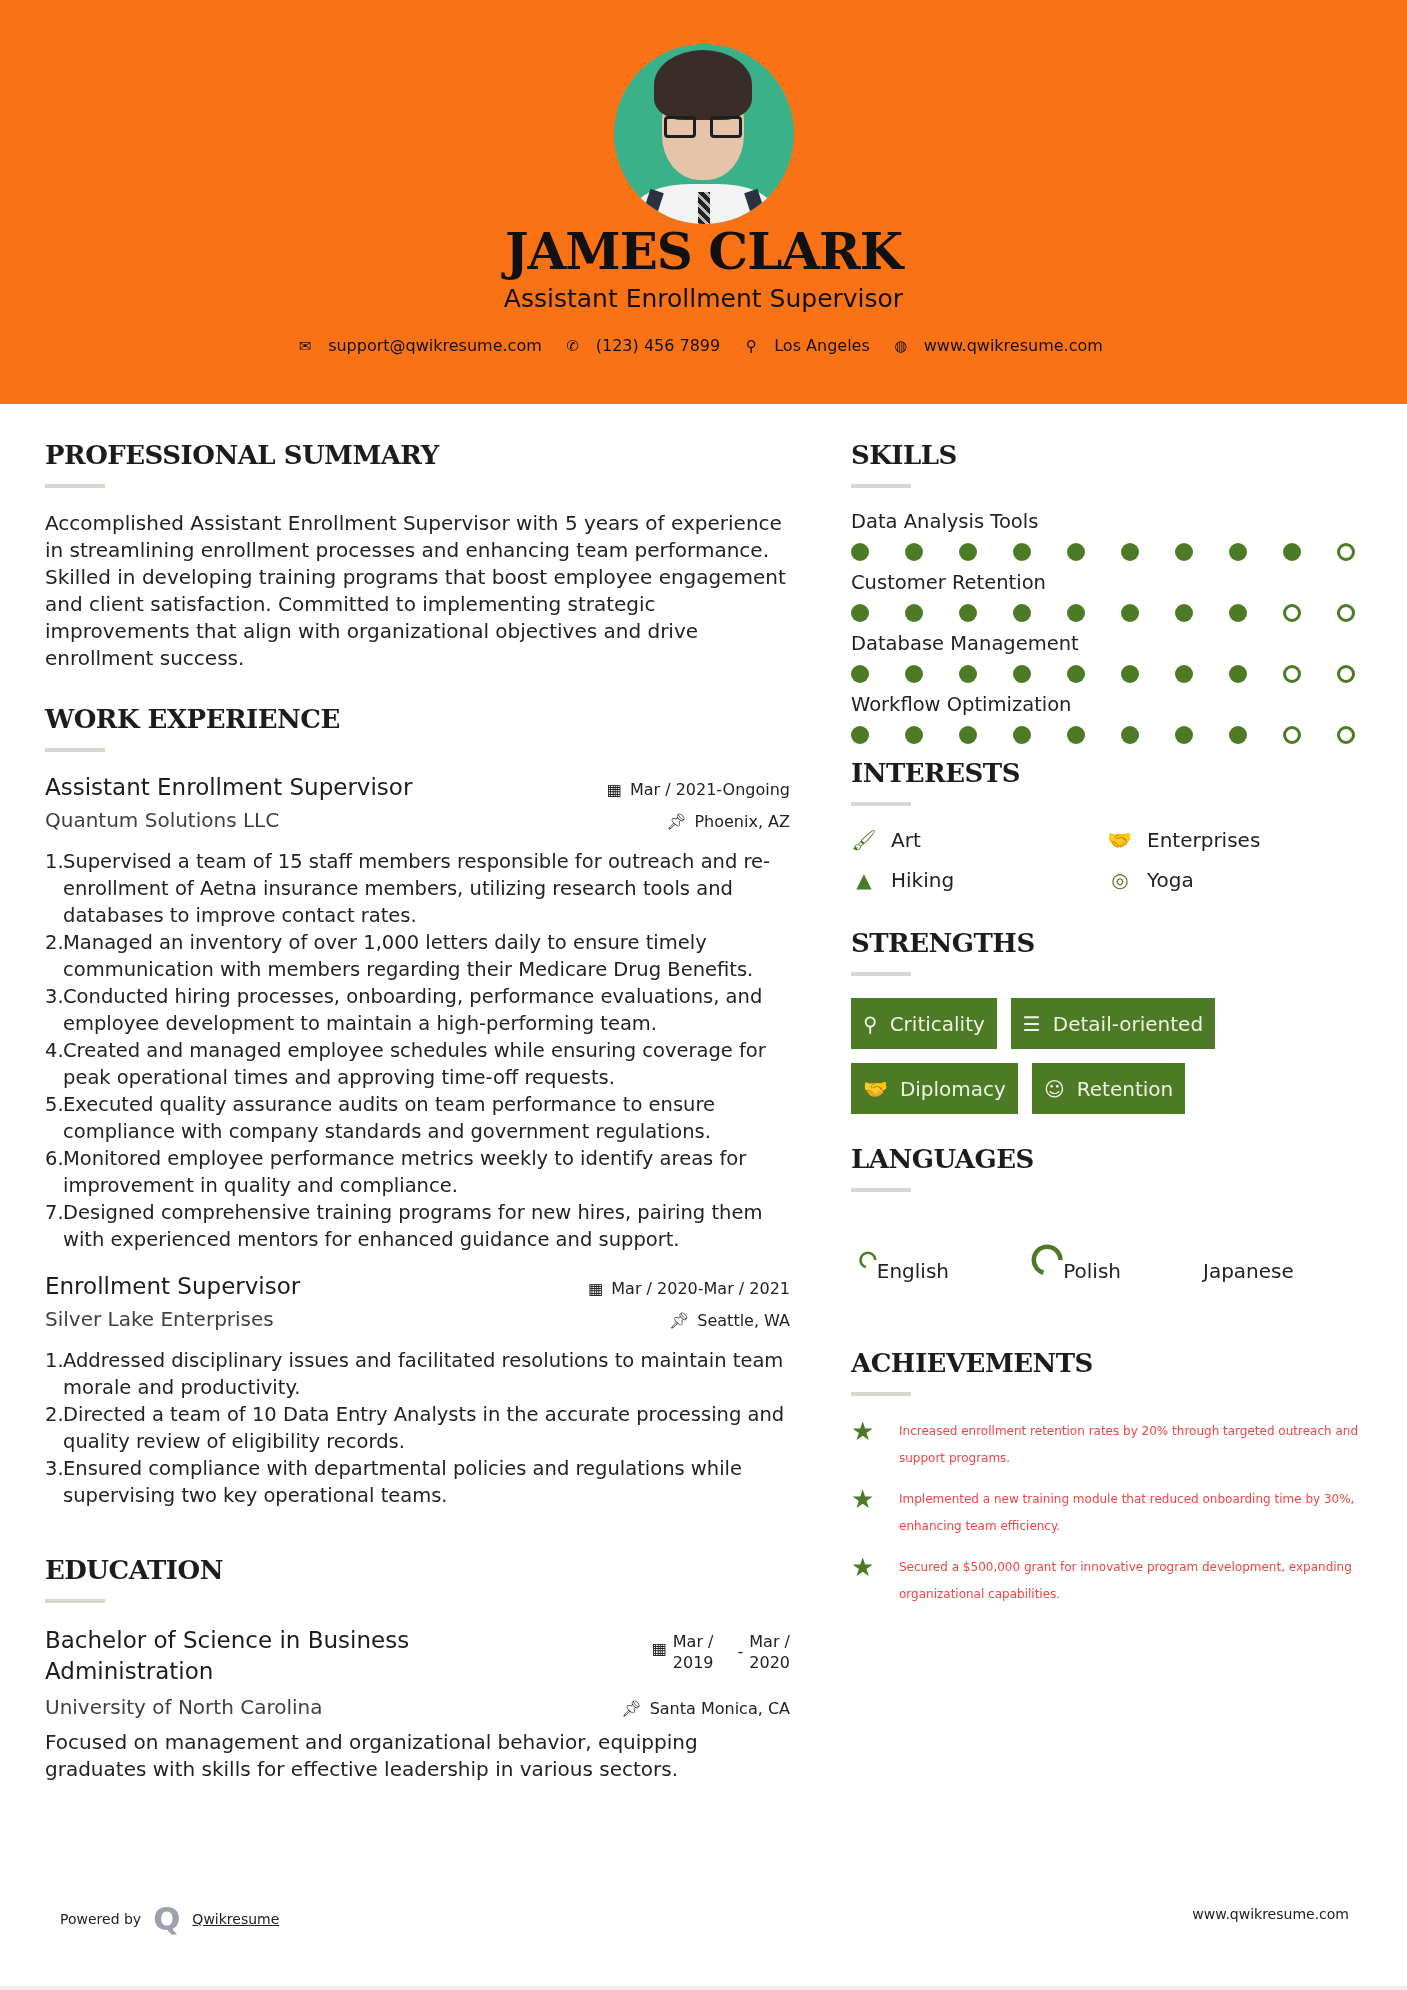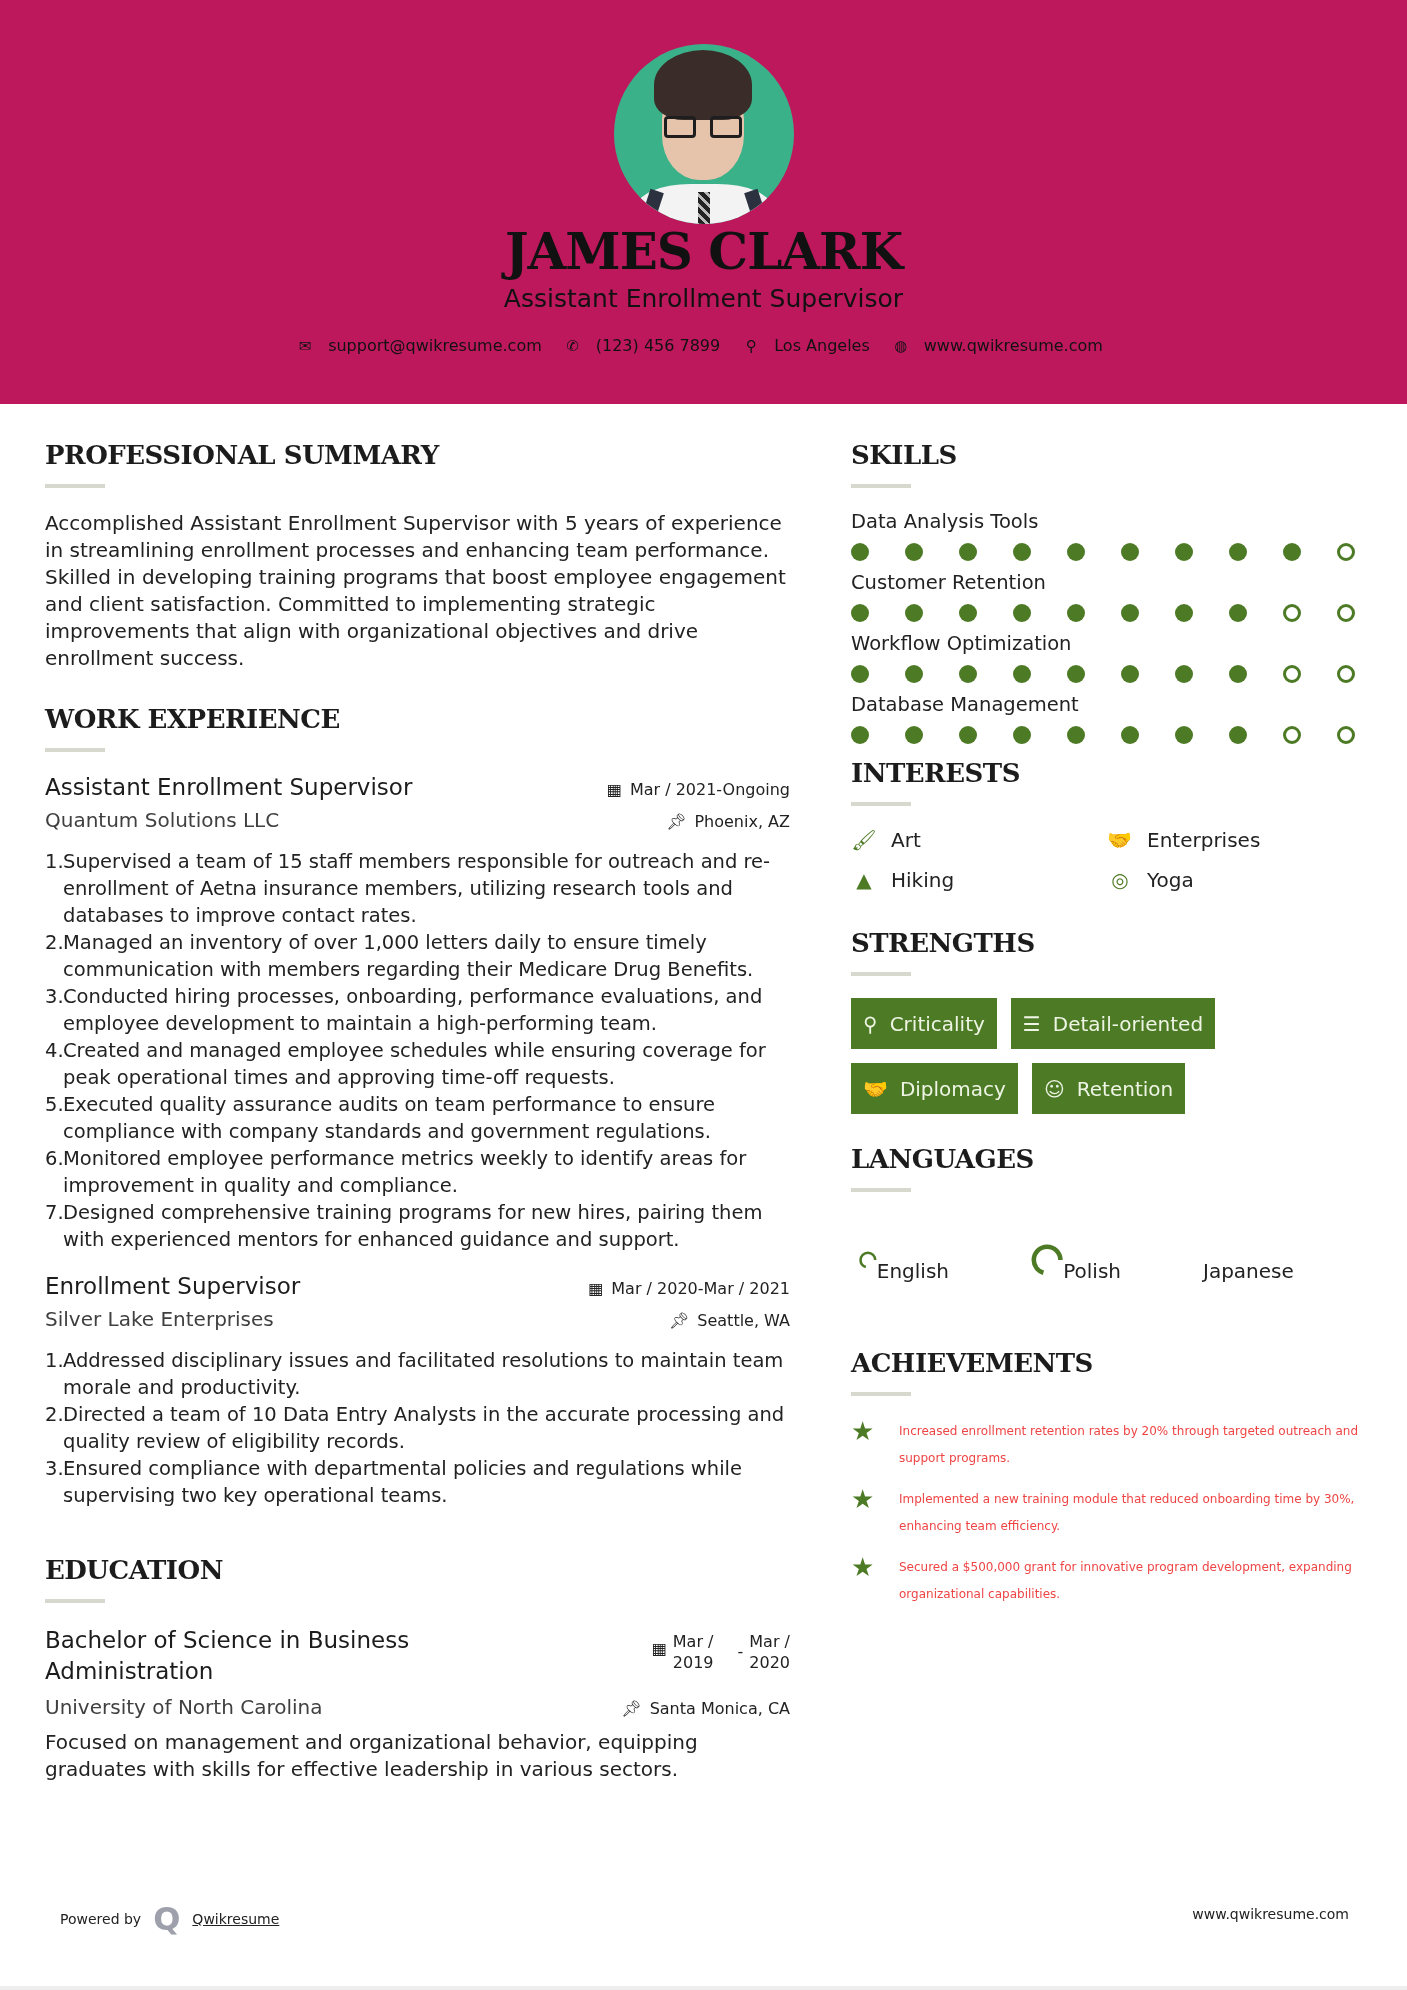--- a/index.html
+++ b/index.html
@@ -1,19 +1,19 @@
 <!DOCTYPE html>
 <html><head>
 <meta charset="utf-8">
 <style>
   * { box-sizing: border-box; margin: 0; padding: 0; }
   html, body { width: 1407px; height: 1990px; background: #ffffff; }
   body { font-family: "DejaVu Sans", "Liberation Sans", sans-serif; color: #222; position: relative; overflow: hidden; }
 
-  .header { position: absolute; left: 0; top: 0; width: 1407px; height: 404px; background: #be185d; }
+  .header { position: absolute; left: 0; top: 0; width: 1407px; height: 404px; background: #f97316; }
   .avatar { position: absolute; left: 614px; top: 44px; width: 180px; height: 180px; border-radius: 50%; background: #3bb18a; overflow: hidden; }
   .avatar .hair { position: absolute; left: 40px; top: 6px; width: 98px; height: 70px; background: #3a2c28; border-radius: 50% 50% 30% 30%; }
   .avatar .face { position: absolute; left: 48px; top: 36px; width: 82px; height: 100px; background: #e6c4ac; border-radius: 40% 40% 45% 45%; }
   .avatar .glasses { position: absolute; left: 50px; top: 72px; width: 78px; height: 22px; }
   .avatar .glasses span { position: absolute; top: 0; width: 32px; height: 22px; border: 3px solid #1e1e1e; border-radius: 4px; }
   .avatar .glasses span:first-child { left: 0; }
   .avatar .glasses span:last-child { right: 0; }
   .avatar .shirt { position: absolute; left: 22px; top: 140px; width: 136px; height: 60px; background: #f3f3f3; border-radius: 40% 40% 0 0; }
   .avatar .strap-l { position: absolute; left: 30px; top: 146px; width: 14px; height: 40px; background: #2c3140; transform: rotate(18deg); }
   .avatar .strap-r { position: absolute; left: 136px; top: 146px; width: 14px; height: 40px; background: #2c3140; transform: rotate(-18deg); }
@@ -249,36 +249,36 @@
             <span class="dot"></span>
             <span class="dot"></span>
             <span class="dot"></span>
             <span class="dot"></span>
             <span class="dot"></span>
             <span class="dot empty"></span>
             <span class="dot empty"></span>
           </div>
         </div>
         <div class="skill">
+          <div class="skill-name">Database Management</div>
+          <div class="dots">
+            <span class="dot"></span>
+            <span class="dot"></span>
+            <span class="dot"></span>
+            <span class="dot"></span>
+            <span class="dot"></span>
+            <span class="dot"></span>
+            <span class="dot"></span>
+            <span class="dot"></span>
+            <span class="dot empty"></span>
+            <span class="dot empty"></span>
+          </div>
+        </div>
+        <div class="skill">
           <div class="skill-name">Workflow Optimization</div>
-          <div class="dots">
-            <span class="dot"></span>
-            <span class="dot"></span>
-            <span class="dot"></span>
-            <span class="dot"></span>
-            <span class="dot"></span>
-            <span class="dot"></span>
-            <span class="dot"></span>
-            <span class="dot"></span>
-            <span class="dot empty"></span>
-            <span class="dot empty"></span>
-          </div>
-        </div>
-        <div class="skill">
-          <div class="skill-name">Database Management</div>
           <div class="dots">
             <span class="dot"></span>
             <span class="dot"></span>
             <span class="dot"></span>
             <span class="dot"></span>
             <span class="dot"></span>
             <span class="dot"></span>
             <span class="dot"></span>
             <span class="dot"></span>
             <span class="dot empty"></span>

